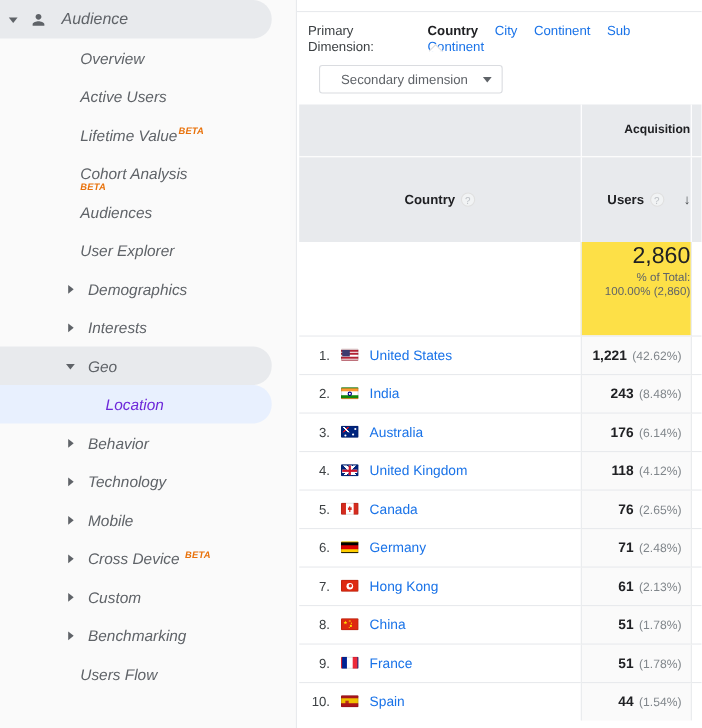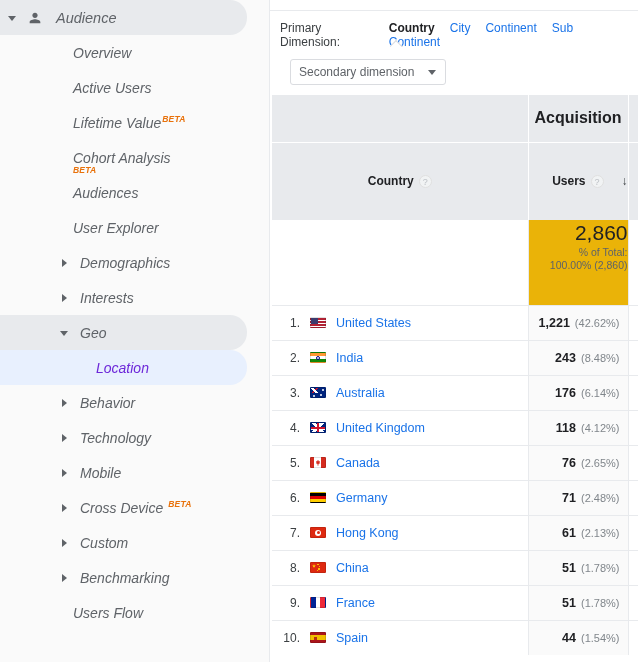--- a/index.html
+++ b/index.html
@@ -191,21 +191,21 @@
     border-top: 1px solid #dadce0;
     transform: rotate(45deg);
   }
   .secondary-wrap {
     padding: 4px 0 10px 20px;
   }
   .secondary-btn {
     display: inline-flex;
     align-items: center;
     height: 26px;
-    padding: 0 9px 0 8px;
+    padding: 0 9px 0 19px;
     border: 1px solid #dadce0;
     border-radius: 3px;
     background: #fff;
     font-size: 12px;
     color: #5f6368;
     cursor: pointer;
     box-sizing: border-box;
   }
   .secondary-btn .dd {
     margin-left: 14px;
@@ -225,22 +225,22 @@
   }
   .tbl td, .tbl th {
     padding: 0;
     margin: 0;
   }
   .hdr-group {
     background: #e8eaed;
     border-right: 1px solid #fff;
     height: 47px;
     vertical-align: middle;
-    text-align: center;
-    font-size: 16px;
+    text-align: right;
+    font-size: 11px;
     font-weight: bold;
     color: #202124;
     padding-left: 10px;
     box-sizing: border-box;
   }
   .hdr-group.blank {
     border-right: 1px solid #fff;
   }
   .hdr-dim {
     background: #e8eaed;
@@ -294,21 +294,21 @@
     display: inline-flex;
     align-items: center;
   }
 
   .total-cell-blank {
     background: #fff;
     border-right: 1px solid #e8eaed;
     height: 85px;
   }
   .total-cell {
-    background: #eab308;
+    background: #fde047;
     border-right: 1px solid #e8eaed;
     height: 85px;
     vertical-align: top;
     text-align: right;
     padding: 12px 8px 0 0;
   }
   .total-num {
     font-size: 21px;
     color: #202124;
     font-weight: normal;

